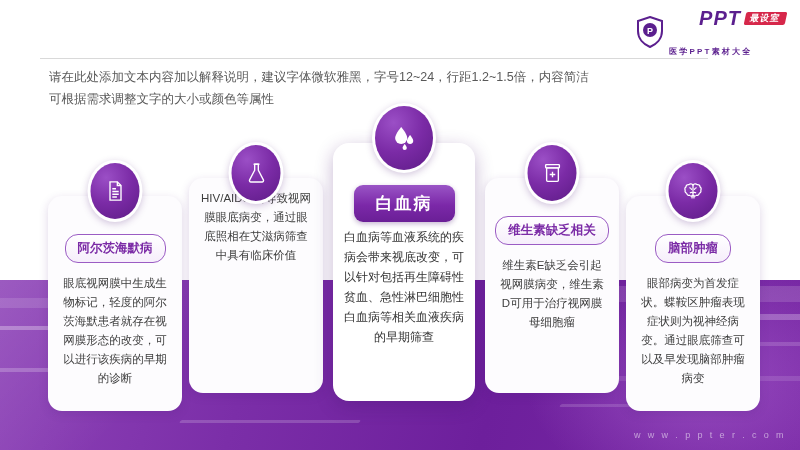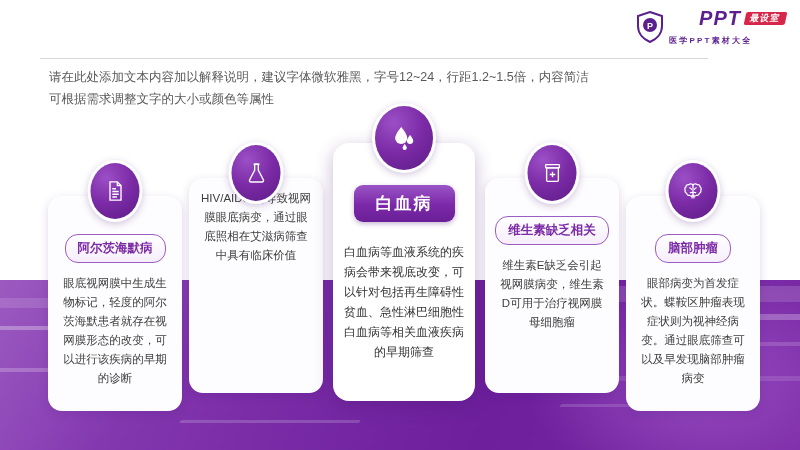--- a/index.html
+++ b/index.html
@@ -72,21 +72,21 @@
   .logo-ppt{
     font-size:20px; font-weight:bold; font-style:italic; color:#5b1f8e;
     letter-spacing:1px;
   }
   .logo-badge{
     background:#d6274a; color:#ffffff; font-size:9px; font-weight:bold;
     padding:2px 6px 2px 5px; border-radius:2px;
     transform:skewX(-12deg); letter-spacing:1px;
   }
   .logo-row2{
-    font-size:8px; color:#5b1f8e; letter-spacing:2.2px; margin-top:9px; font-weight:bold;
+    font-size:8px; color:#5b1f8e; letter-spacing:2.2px; margin-top:20px; font-weight:bold;
   }
 
   
   .cards{ position:absolute; left:0; top:0; width:800px; height:450px; }
   .card{
     position:absolute;
     background:#fdfcfe;
     border-radius:14px;
     box-shadow:0 3px 10px rgba(80,30,120,.18);
     display:flex; flex-direction:column; align-items:center;
@@ -142,21 +142,21 @@
   .desc{
     margin-top:11px;
     width:100%;
     padding:0 12px;
     font-size:11.5px;
     line-height:19px;
     color:#3d3d3d;
     text-align:center;
   }
   .card.center .desc{
-    margin-top:20px;
+    margin-top:5px;
     padding:0 10px;
     font-size:12px;
     line-height:20px;
     color:#333333;
   }
 
   
   .watermark{
     position:absolute; right:14px; bottom:10px;
     font-size:9px; letter-spacing:2.4px;
@@ -172,20 +172,21 @@
     <span class="band-stripe s1"></span>
     <span class="band-stripe s2"></span>
     <span class="band-stripe s3"></span>
     <span class="band-stripe s4"></span>
     <span class="band-stripe s5"></span>
     <span class="band-stripe s6"></span>
     <span class="band-stripe s7"></span>
     <span class="band-stripe s8"></span>
     <span class="band-stripe s9"></span>
     <span class="glow-r"></span>
+    <div class="watermark">w w w . p p t e r . c o m</div>
   </div>
 
   <div class="title-rule"></div>
   <div class="subtitle">
     <div>请在此处添加文本内容加以解释说明，建议字体微软雅黑，字号12~24，行距1.2~1.5倍，内容简洁</div>
     <div>可根据需求调整文字的大小或颜色等属性</div>
   </div>
 
   <div class="logo">
     <span class="logo-shield">

